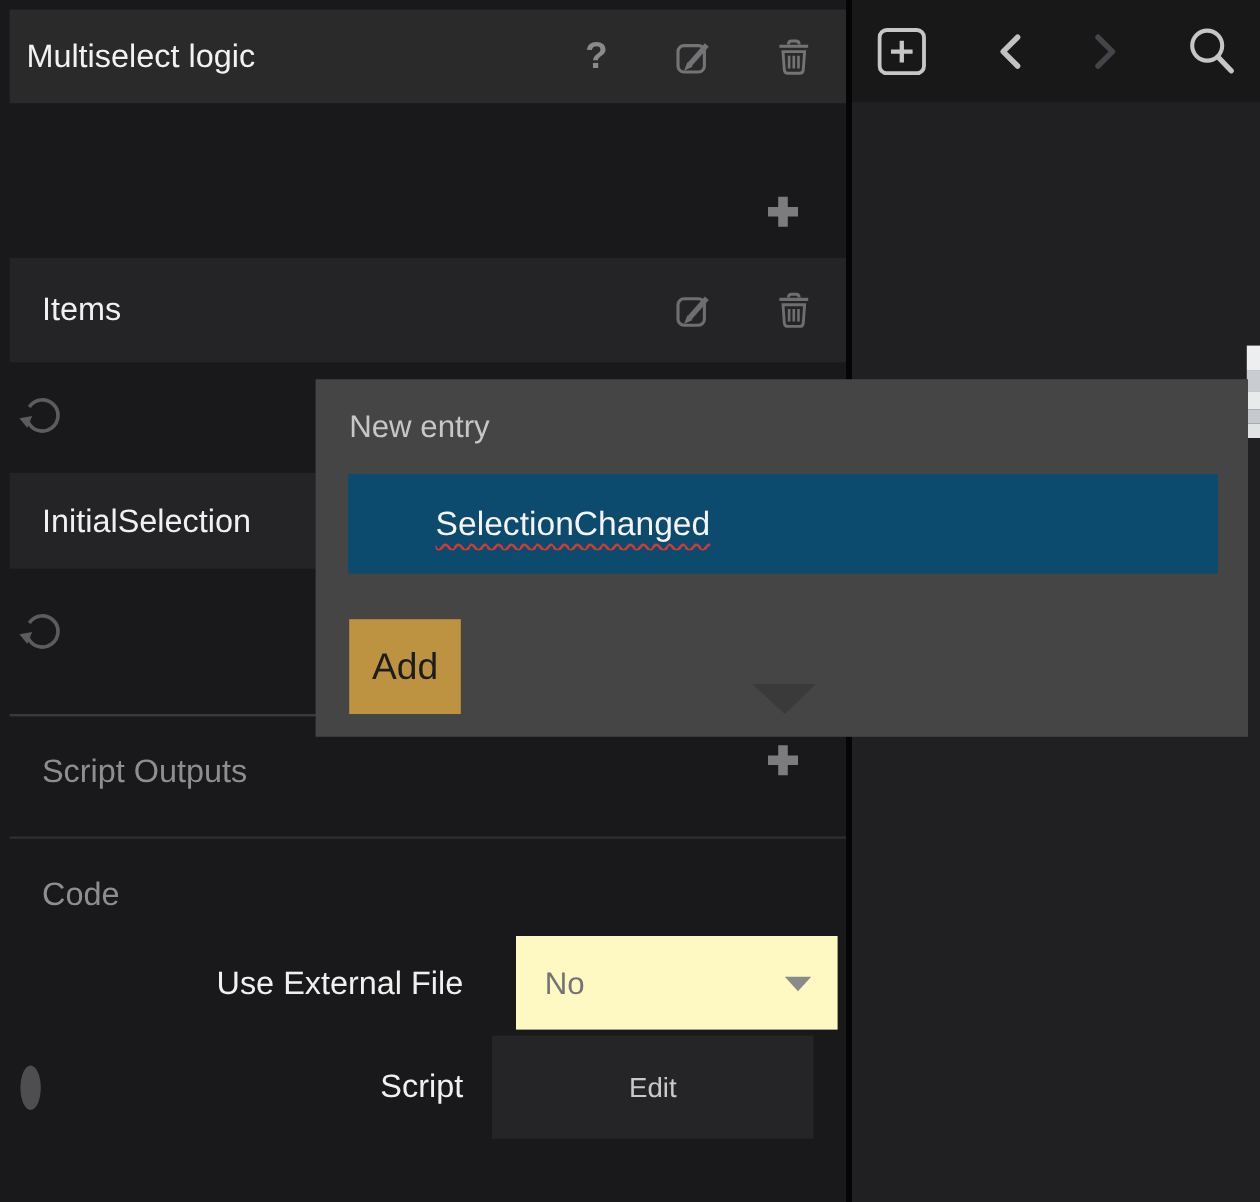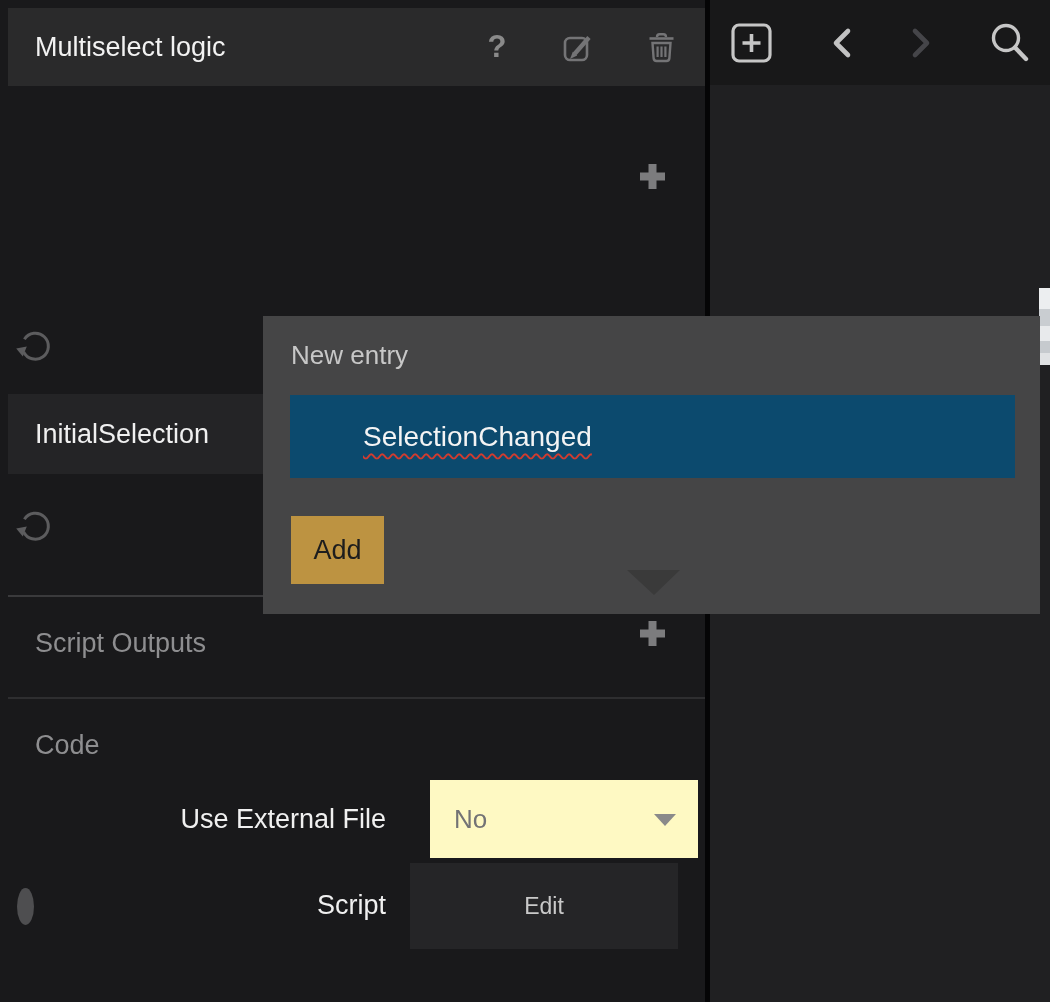--- a/index.html
+++ b/index.html
@@ -7,21 +7,21 @@
   .screen {
     position:relative; width:1050px; height:1002px; overflow:hidden;
     font-family:"Liberation Sans","DejaVu Sans",sans-serif;
     background:#060607;
   }
   .abs { position:absolute; }
 
   
   .left-panel { left:0; top:0; width:705px; height:1002px; background:#19191b; }
   .title-bar { left:8px; top:8px; width:697px; height:78px; background:#2a2a2b; }
-  .title-text { left:27px; top:0; height:78px; display:flex; align-items:center;
+  .title-text { left:14px; top:0; height:78px; display:flex; align-items:center;
                 color:#f2f2f2; font-size:27px; }
   .hdr-icon { top:0; height:78px; width:44px; display:flex; align-items:center; justify-content:center; }
   .help-glyph { color:#8a8a8a; font-size:31px; font-weight:bold; }
 
   .section-head { left:8px; width:697px; height:60px; color:#8e8e90; font-size:27px;
                   display:flex; align-items:center; }
   .section-head span { padding-left:27px; }
   .plus-btn { width:30px; height:30px; display:flex; align-items:center; justify-content:center; }
 
   .item-row { left:8px; width:697px; background:#242426; }
@@ -56,22 +56,22 @@
   .edge-band { width:11px; }
 
   
   .popup { left:263px; top:272px; width:777px; height:298px; background:#454546; z-index:10;margin-top:44px; }
   .popup-title { position:absolute; left:28px; top:24px; color:#c7c7c7; font-size:26px; }
   .popup-input { position:absolute; left:27px; top:79px; width:725px; height:83px;
                  background:#0c4a6e; display:flex; align-items:center; cursor:text;padding-left:47px; }
   .popup-input span { margin-left:26px; color:#f4f4f4; font-size:28px;
                       text-decoration:underline wavy #d23b2f;
                       text-decoration-thickness:2px; text-underline-offset:7px; }
-  .popup-btn { position:absolute; top:200px; height:68px; display:flex;
-               align-items:center; justify-content:center; font-size:27px; }
+  .popup-btn { position:absolute; top:200px; height:79px; display:flex;
+               align-items:center; justify-content:center; font-size:31px; }
   .btn-add { left:28px; width:93px; background:#bd9341; color:#1d1d1d; }
   .btn-cancel { left:141px; width:139px; background:#272727; color:#c9c9c9; }
   .popup-caret { left:627px; top:570px; width:0; height:0; z-index:10;
                  border-left:27px solid transparent; border-right:26px solid transparent;
                  border-top:25px solid #3a3a3a; }
 
   svg { display:block; }
 </style>
 </head>
 <body>
@@ -103,20 +103,40 @@
         </svg>
       </div>
     </div>
 
     <div class="abs plus-btn" style="left:637px; top:161px;">
       <svg width="29" height="29" viewBox="0 0 29 29">
         <path d="M14.5 2 V27 M2 14.5 H27" stroke="#7c7c7e" stroke-width="8"></path>
       </svg>
     </div>
 
+    <div class="abs item-row" style="top:215px; height:87px;">
+      <div class="abs row-label">Items</div>
+      <div class="abs row-icon" style="left:549px;">
+        <svg width="35" height="33" viewBox="0 0 35 33">
+          <rect x="3" y="7" width="22" height="22" rx="5" fill="none" stroke="#6e6e70" stroke-width="2.6"></rect>
+          <line x1="12.5" y1="23" x2="27" y2="6.5" stroke="#6e6e70" stroke-width="4.4"></line>
+          <polygon points="8,28 10.8,20.8 15.2,24.6" fill="#6e6e70"></polygon>
+        </svg>
+      </div>
+      <div class="abs row-icon" style="left:631px;">
+        <svg width="31" height="33" viewBox="0 0 31 33">
+          <path d="M11 6 Q11 3.2 13.6 3.2 H17.4 Q20 3.2 20 6" fill="none" stroke="#6e6e70" stroke-width="2.4"></path>
+          <line x1="3.5" y1="7.5" x2="27.5" y2="7.5" stroke="#6e6e70" stroke-width="2.6"></line>
+          <path d="M6.5 12 H24.5 L23.4 27.2 Q23.2 30 20.4 30 H10.6 Q7.8 30 7.6 27.2 Z" fill="none" stroke="#6e6e70" stroke-width="2.4"></path>
+          <line x1="11.6" y1="15.5" x2="11.6" y2="26" stroke="#6e6e70" stroke-width="2.2"></line>
+          <line x1="15.5" y1="15.5" x2="15.5" y2="26" stroke="#6e6e70" stroke-width="2.2"></line>
+          <line x1="19.4" y1="15.5" x2="19.4" y2="26" stroke="#6e6e70" stroke-width="2.2"></line>
+        </svg>
+      </div>
+    </div>
 
     <div class="abs reset-btn" style="top:326px;">
       <svg width="40" height="40" viewBox="0 0 40 40">
         <path d="M9.4 13.2 A13 13 0 1 1 8.6 25.8" fill="none" stroke="#5c5c5e" stroke-width="3"></path>
         <polygon points="1.2,22.5 11.8,20.6 7.8,30.6" fill="#5c5c5e"></polygon>
       </svg>
     </div>
 
     <div class="abs item-row" style="top:394px; height:80px;">
       <div class="abs row-label">InitialSelection</div>

